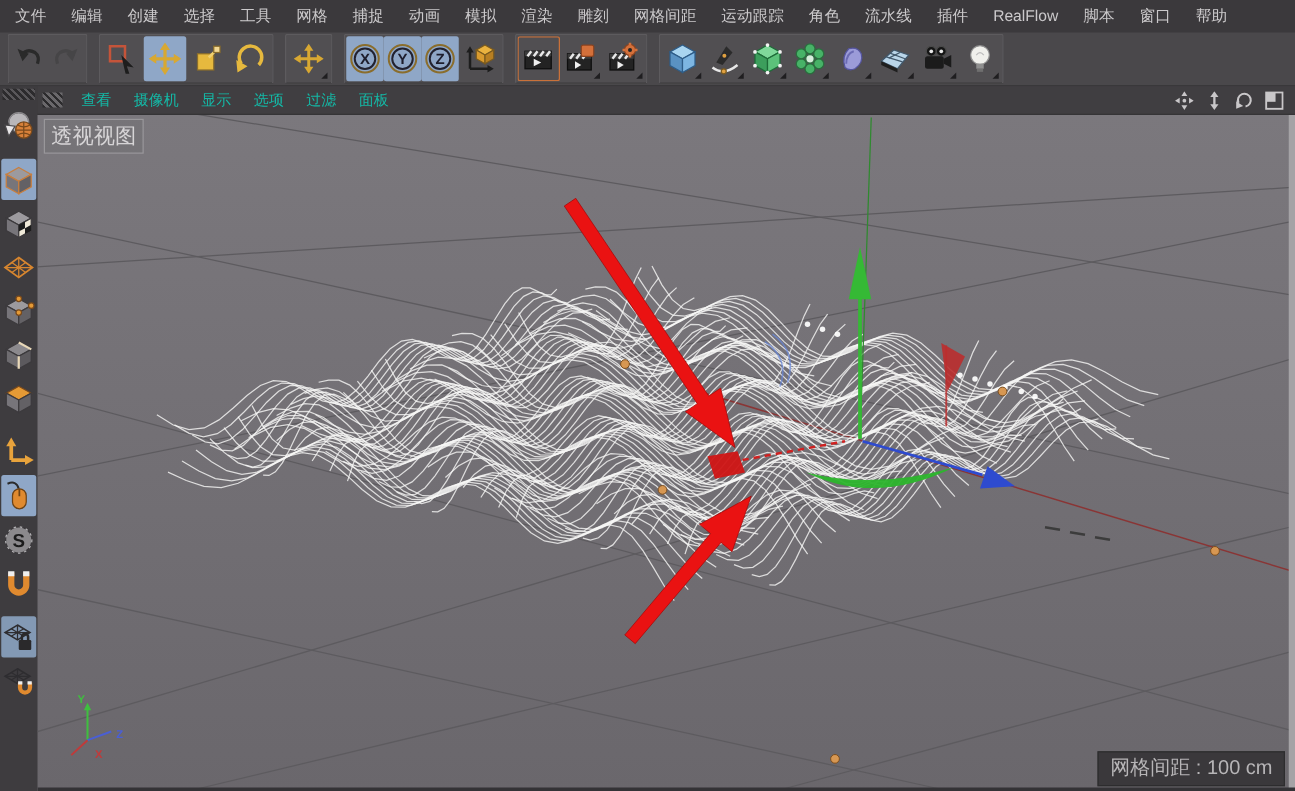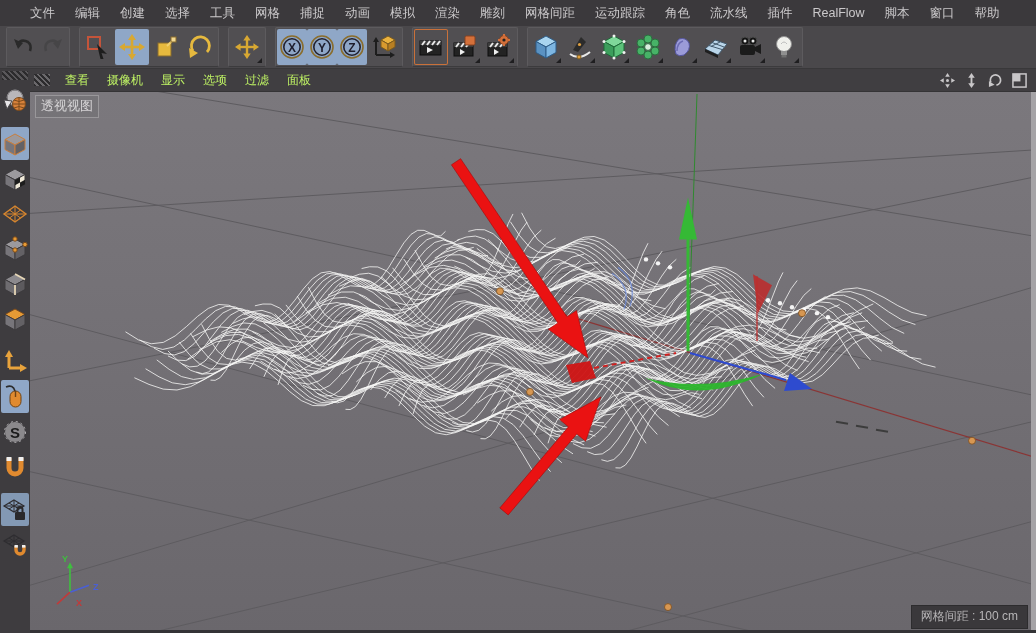--- a/index.html
+++ b/index.html
@@ -1,20 +1,20 @@
 <!DOCTYPE html>
 <html><head>
 <meta charset="utf-8">
 <style>
   html,body{margin:0;padding:0;}
   body{width:1036px;height:633px;overflow:hidden;background:#3b393c;
        font-family:"Liberation Sans",sans-serif;-webkit-font-smoothing:antialiased;}
   .app{width:1036px;height:633px;display:flex;flex-direction:column;}
   
-  .menubar{height:26px;background:#3b393c;display:flex;align-items:center;padding-left:20px;flex:0 0 auto;}
+  .menubar{height:26px;background:#3b393c;display:flex;align-items:center;padding-left:2px;flex:0 0 auto;}
   .menu-item{padding:0 10px;font-size:12.5px;color:#cbc9cb;line-height:26px;cursor:default;white-space:nowrap;}
   
   .toolbar{height:42px;background:#4a484b;display:flex;align-items:center;padding:0 6px;gap:9px;flex:0 0 auto;border-bottom:1px solid #39383a;}
   .tgroup{display:flex;align-items:center;background:#514f52;border:1px solid #5d5b5e;border-bottom-color:#3c3b3d;border-radius:2px;height:38px;padding:0 1px;}
   .tbtn{width:34px;height:36px;display:flex;align-items:center;justify-content:center;position:relative;border-radius:2px;}
   .tbtn.small{width:30px;}
   .tbtn.active{background:#8fa7c7;box-shadow:inset 0 0 0 1px #70главная;} 
   .tbtn.active{background:#8fa7c7;}
   .tbtn.disabled{opacity:.45;}
   .corner{position:absolute;right:2px;bottom:2px;width:0;height:0;border-left:5px solid transparent;border-bottom:5px solid #1f1e20;}
@@ -25,30 +25,30 @@
   .grip{width:26px;height:9px;margin:2px 0 3px 0;
         background:repeating-linear-gradient(45deg,#2c2b2d 0 2px,#59575a 2px 4px);}
   .stile{width:28px;height:33px;display:flex;align-items:center;justify-content:center;position:relative;border-radius:2px;margin:1px 0;}
   .stile.active{background:#8fa7c7;}
   .stile.semi{background:#8399b4;}
   .sgap{height:8px;flex:0 0 auto;}
   
   .content{flex:1;display:flex;flex-direction:column;min-width:0;}
   .viewmenu{height:22px;background:#403e41;display:flex;align-items:center;flex:0 0 auto;border-bottom:1px solid #353436;}
   .viewmenu .grip2{width:16px;height:12px;margin:0 6px 0 4px;background:repeating-linear-gradient(45deg,#2c2b2d 0 2px,#6a686b 2px 4px);}
-  .vmenu-item{padding:0 9px;font-size:12px;color:#bef264;line-height:22px;white-space:nowrap;}
+  .vmenu-item{padding:0 9px;font-size:12px;color:#14b8a6;line-height:22px;white-space:nowrap;}
   .vm-spacer{flex:1;}
   .vm-icons{display:flex;align-items:center;gap:6px;padding-right:8px;}
   .vm-btn{width:18px;height:18px;display:flex;align-items:center;justify-content:center;}
   
   .viewport{flex:1;position:relative;min-height:0;background:linear-gradient(#7b787d,#6a676c);overflow:hidden;}
   #scene-svg{position:absolute;left:0;top:0;width:100%;height:100%;}
-  .view-label{position:absolute;left:5px;top:3px;font-size:13px;color:#d6d4d6;border:1px solid #99979a;
+  .view-label{position:absolute;left:5px;top:3px;font-size:17px;color:#d6d4d6;border:1px solid #99979a;
               background:rgba(110,108,112,.35);padding:1px 5px 2px 5px;}
-  .status-box{position:absolute;right:8px;bottom:4px;font-size:12px;color:#b7b5b7;background:#3a383b;
+  .status-box{position:absolute;right:8px;bottom:4px;font-size:16px;color:#b7b5b7;background:#3a383b;
               border:1px solid #2d2c2e;padding:2px 9px 3px 9px;}
   .right-edge{position:absolute;right:0;top:0;bottom:0;width:5px;background:#a5a3a6;}
   .bottom-edge{position:absolute;left:0;right:0;bottom:0;height:3px;background:#343336;}
 </style>
 </head>
 <body>
 
 <div class="app">
 
   <div class="menubar">

